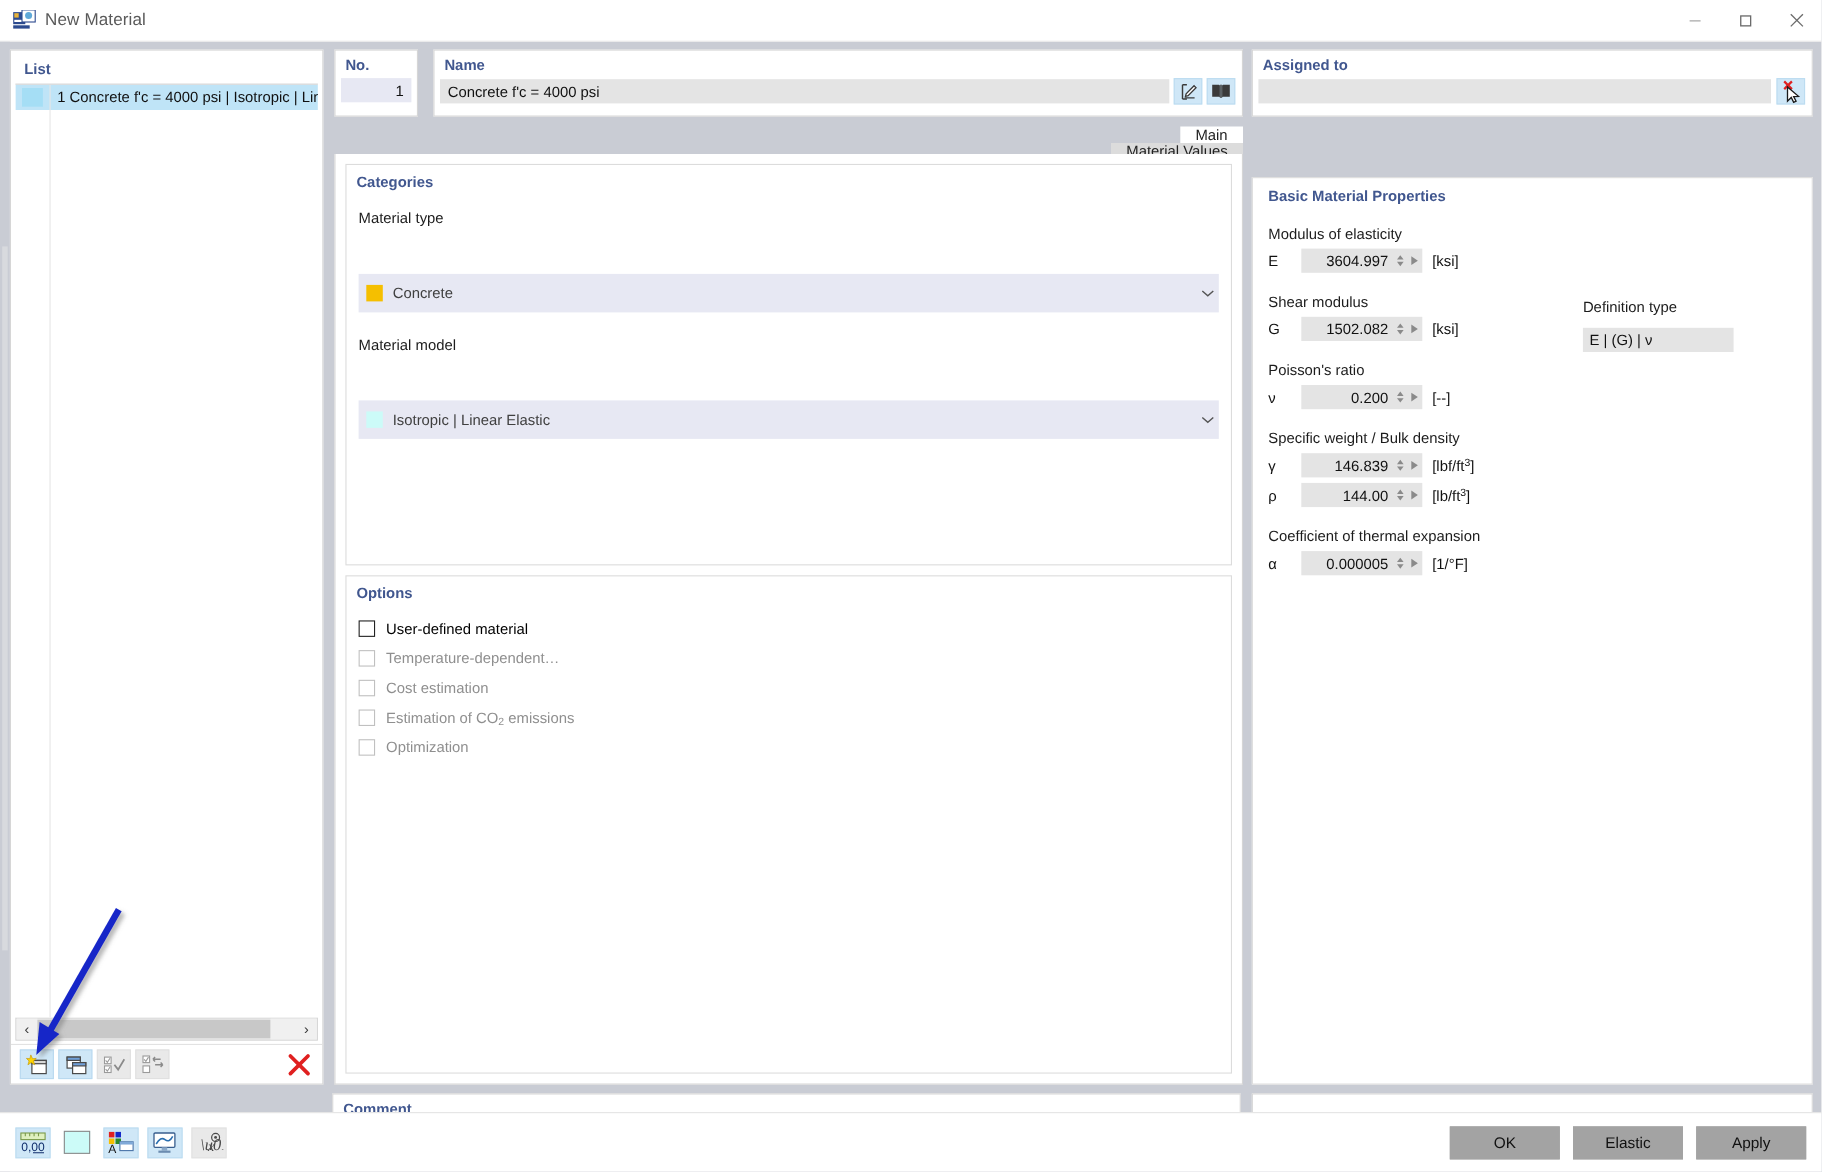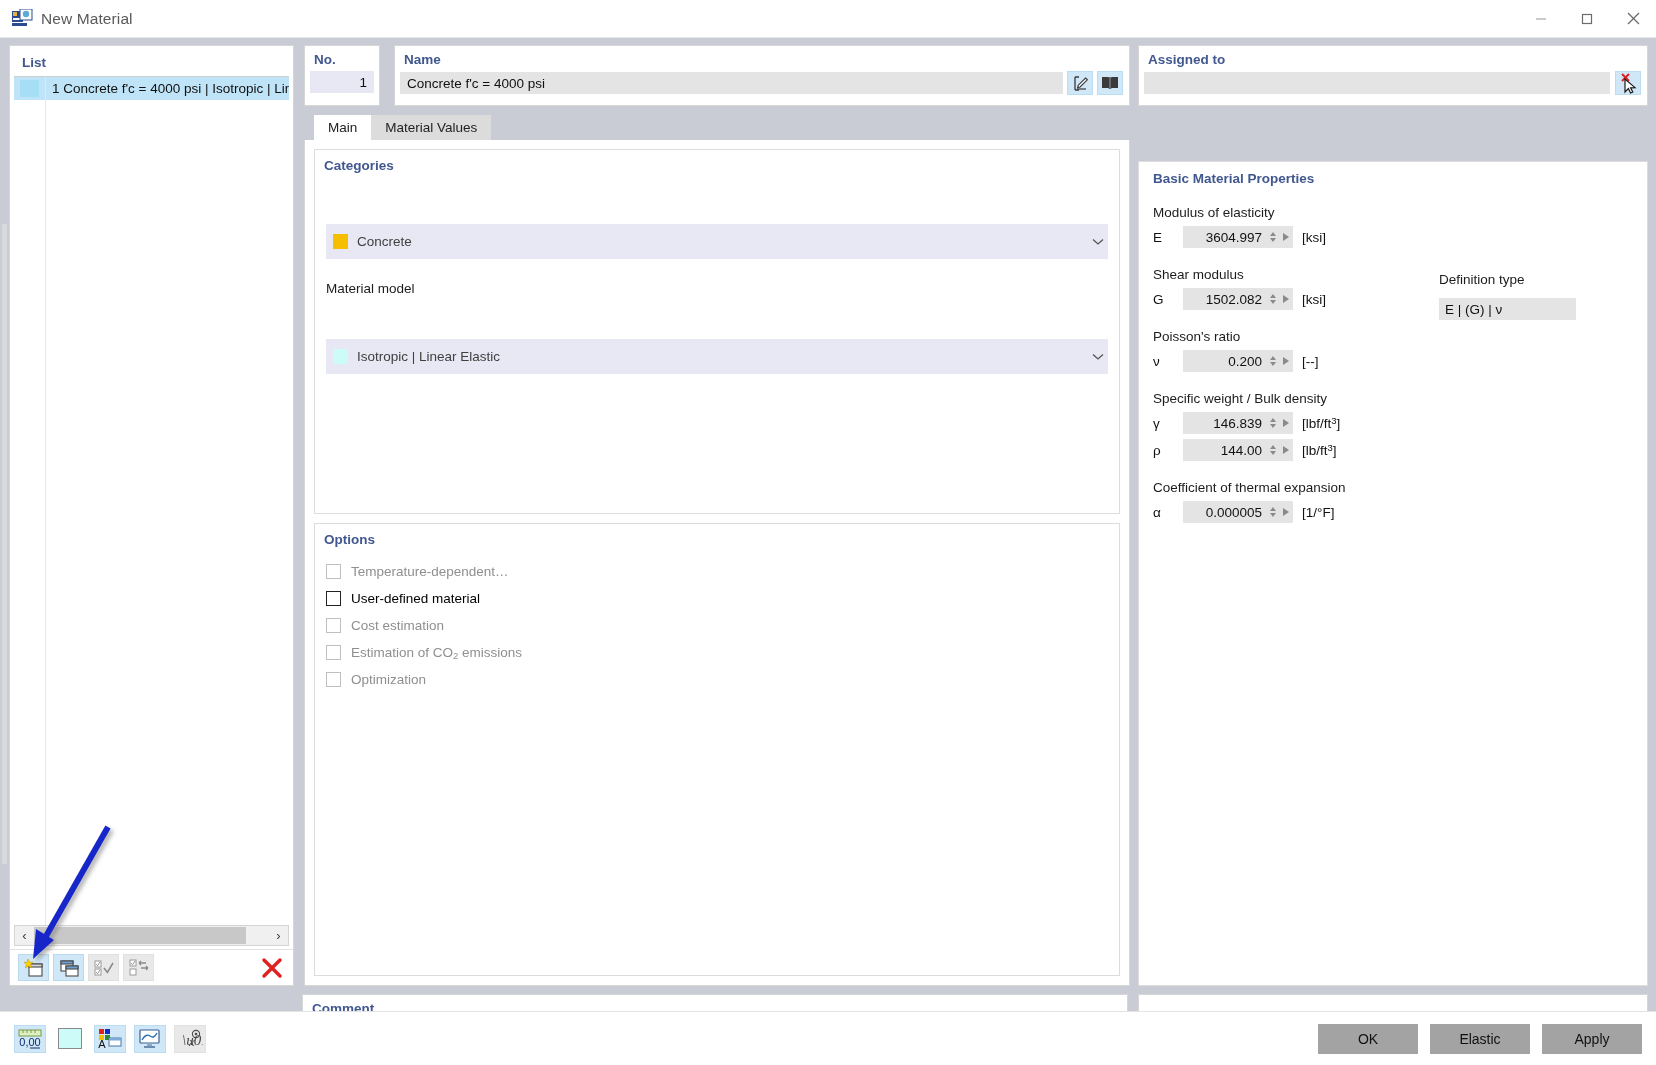--- a/index.html
+++ b/index.html
@@ -147,21 +147,21 @@
     flex: 1 1 auto; height: 22px; background: #e4e4e4;
     display: flex; align-items: center; padding-left: 7px;
     font-size: 13.5px; color: #111;
   }
   .icon-btn {
     width: 26px; height: 24px; background: #cfe7f7; border: 1px solid #bcdcf0;
     display: flex; align-items: center; justify-content: center;
   }
 
   
-  .tabs { display: flex; align-items: flex-end; margin-top: 9px; height: 25px; padding-left: 10px; }
+  .tabs { display: flex; align-items: flex-end; margin-top: 9px; height: 25px; padding-left: 10px; flex-direction: column; }
   .tab {
     height: 25px; padding: 0 14px;
     display: flex; align-items: center;
     font-size: 13.5px; color: #222; background: transparent;
   }
   .tab.active { background: #ffffff; }
   .tab.inactive { background: #dcdcdc; }
 
   .tab-body {
     flex: 1 1 auto; background: #ffffff; border: 1px solid #d6d6d6;
@@ -440,20 +440,21 @@
       <div class="tabs">
         <div class="tab active">Main</div>
         <div class="tab inactive">Material Values</div>
       </div>
 
       <div class="tab-body">
 
         <div class="group" style="height:365px;">
           <div class="legend">Categories</div>
           <div class="group-body">
+            <div class="fld-label">Material type</div>
             <div class="combo">
               <span class="sw" style="background:#f5bf00"></span>
               <span>Concrete</span>
               <span class="caret">
                 <svg width="12" height="8" viewBox="0 0 12 8">
                     <path d="M1 1.5 L6 6 L11 1.5" fill="none" stroke="#555" stroke-width="1.3"></path>
                   </svg>
               </span>
             </div>
             <div class="fld-label" style="margin-top:22px;">Material model</div>
@@ -465,27 +466,27 @@
                     <path d="M1 1.5 L6 6 L11 1.5" fill="none" stroke="#555" stroke-width="1.3"></path>
                   </svg>
               </span>
             </div>
           </div>
         </div>
 
         <div class="group" style="flex:1 1 auto;">
           <div class="legend">Options</div>
           <div class="group-body" style="padding-top:9px;">
+            <div class="checkline">
+              <span class="cbox"></span>
+              <span>User-defined material</span>
+            </div>
             <div class="checkline dis">
               <span class="cbox dis"></span>
               <span>Temperature-dependent…</span>
-            </div>
-            <div class="checkline">
-              <span class="cbox"></span>
-              <span>User-defined material</span>
             </div>
             <div class="checkline dis">
               <span class="cbox dis"></span>
               <span>Cost estimation</span>
             </div>
             <div class="checkline dis">
               <span class="cbox dis"></span>
               <span>Estimation of CO<span class="sub">2</span> emissions</span>
             </div>
             <div class="checkline dis">

